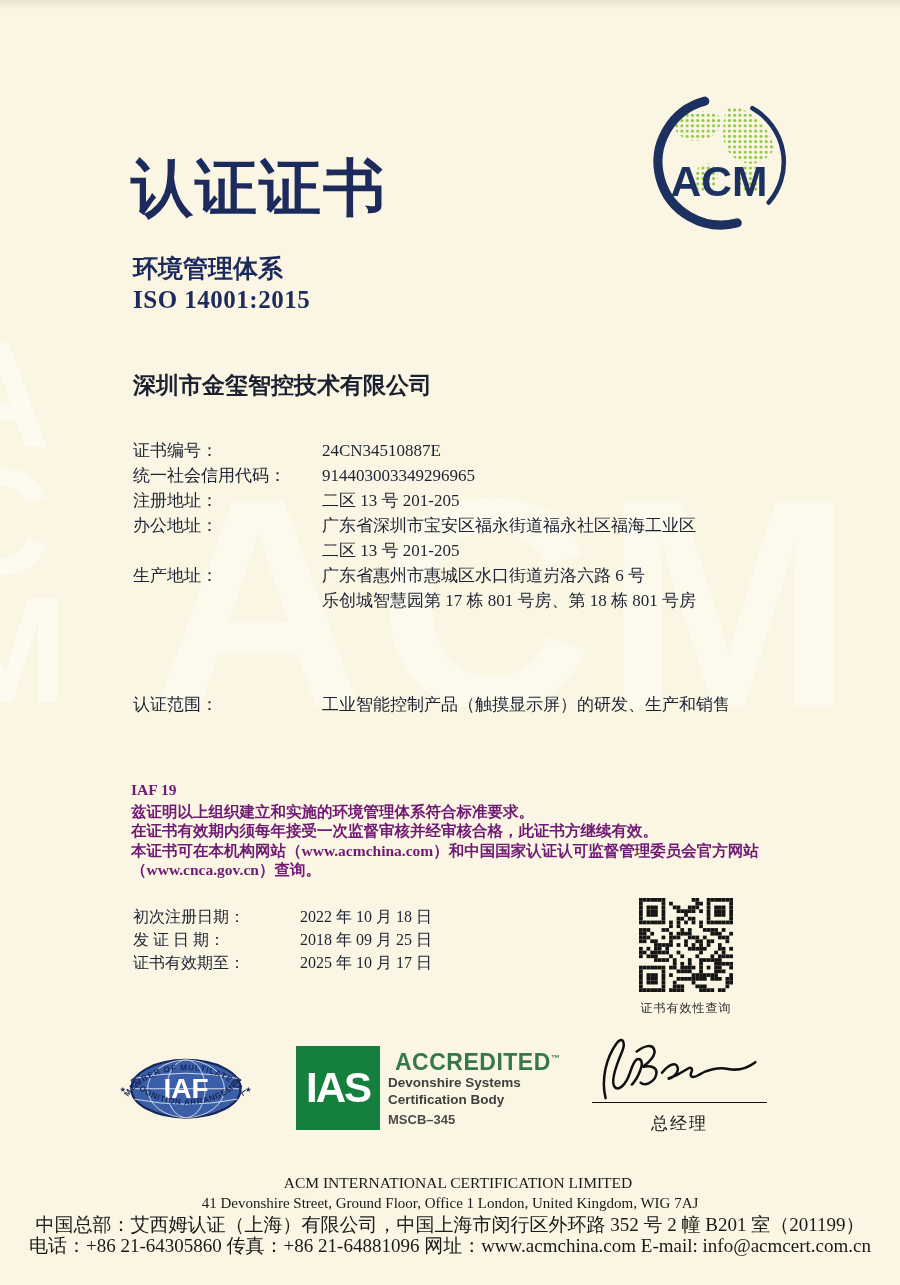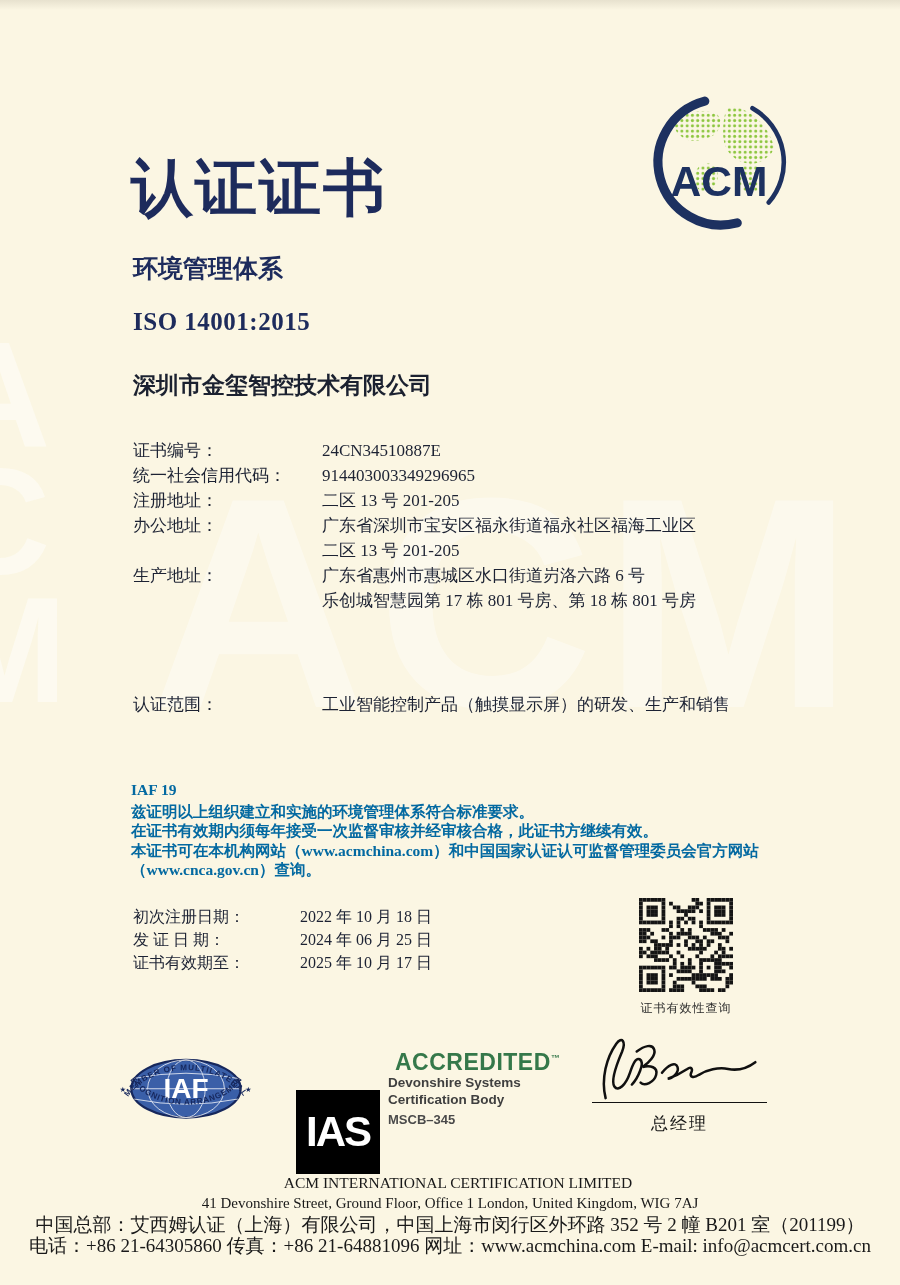--- a/index.html
+++ b/index.html
@@ -16,49 +16,49 @@
   .wm-center{left:150px;top:430px;font-size:300px;letter-spacing:10px;color:rgba(255,255,255,.38);}
 
   .layer{position:absolute;z-index:2;}
 
   
   .title{left:131px;top:146px;font-size:62px;font-weight:bold;color:#1d2b5c;letter-spacing:2px;font-family:Liberation Mono, monospace;}
   .acm-logo{left:648px;top:90px;width:142px;height:146px;}
 
   .standard{left:133px;top:252px;color:#1d2b5c;}
   .standard .sys{font-size:25px;font-weight:bold;font-family:"Liberation Sans","DejaVu Sans",sans-serif;line-height:32px;}
-  .standard .code{font-size:25px;font-weight:bold;line-height:32px;letter-spacing:.5px;margin-top:22px;}
+  .standard .code{font-size:25px;font-weight:bold;line-height:32px;letter-spacing:.5px;}
 
   .company{left:133px;top:370px;font-size:23px;font-weight:bold;color:#1b2130;
     font-family:Liberation Sans, sans-serif;}
 
   
   .fields{left:133px;top:438px;width:660px;font-size:17px;color:#1c2233;}
   .frow{display:flex;line-height:25px;}
   .frow .lab{width:189px;flex:0 0 189px;}
   .frow .val{flex:1;}
   .scope{top:692px;}
 
-  .statement{left:131px;top:780px;width:680px;color:#0369a1;
+  .statement{left:131px;top:780px;width:680px;color:#701a75;
     font-size:15.5px;font-weight:bold;line-height:19.5px;}
   .statement .code{margin-bottom:2px;}
 
   .dates{left:133px;top:905px;font-size:16px;color:#1c2233;}
   .drow{display:flex;line-height:23px;}
   .drow .lab{width:167px;flex:0 0 167px;}
 
   .qr-wrap{left:636px;top:898px;width:100px;text-align:center;}
   .qr-wrap svg{width:94px;height:94px;display:block;margin:0 auto;fill:#141414;}
   .qr-cap{font-size:12px;color:#2a2a2a;margin-top:8px;letter-spacing:1px;}
 
   
   .iaf-logo{left:112px;top:1040px;width:148px;height:96px;}
   .ias{left:296px;top:1046px;display:flex;align-items:flex-start;}
-  .ias-square{width:84px;height:84px;background:#000000;color:#fff;display:flex;align-items:center;justify-content:center;
-     font-family:"Liberation Sans","DejaVu Sans",sans-serif;font-weight:bold;font-size:42px;letter-spacing:-2px;margin-top:44px;}
+  .ias-square{width:84px;height:84px;background:#15803d;color:#fff;display:flex;align-items:center;justify-content:center;
+     font-family:"Liberation Sans","DejaVu Sans",sans-serif;font-weight:bold;font-size:42px;letter-spacing:-2px;}
   .ias-text{margin-left:8px;font-family:"Liberation Sans","DejaVu Sans",sans-serif;}
   .ias-acc{color:#35784a;font-size:23px;font-weight:bold;letter-spacing:.5px;line-height:24px;margin-left:7px;}
   .ias-acc sup{font-size:9px;}
   .ias-sub{color:#3f3f3f;font-size:13.5px;font-weight:bold;line-height:17px;}
   .ias-code{color:#4a4a4a;font-size:13px;font-weight:bold;margin-top:4px;}
 
   .sig{left:592px;top:1032px;width:175px;text-align:center;}
   .sig svg{width:175px;height:72px;display:block;}
   .sig-line{border-bottom:1.6px solid #111;margin-top:-2px;}
   .sig-title{font-size:17px;color:#141414;margin-top:9px;letter-spacing:2px;}
@@ -152,21 +152,21 @@
     <div>（www.cnca.gov.cn）查询。</div>
   </div>
 
   <div class="layer dates">
     <div class="drow">
       <span class="lab">初次注册日期：</span>
         <span>2022 年 10 月 18 日</span>
     </div>
     <div class="drow">
       <span class="lab">发 证 日 期：</span>
-        <span>2024 年 06 月 25 日</span>
+        <span>2018 年 09 月 25 日</span>
     </div>
     <div class="drow">
       <span class="lab">证书有效期至：</span>
         <span>2025 年 10 月 17 日</span>
     </div>
   </div>
 
   <div class="layer qr-wrap">
     <svg id="qr" viewBox="0 0 100 100">
         <rect x="0" y="0" width="4" height="4"></rect>

